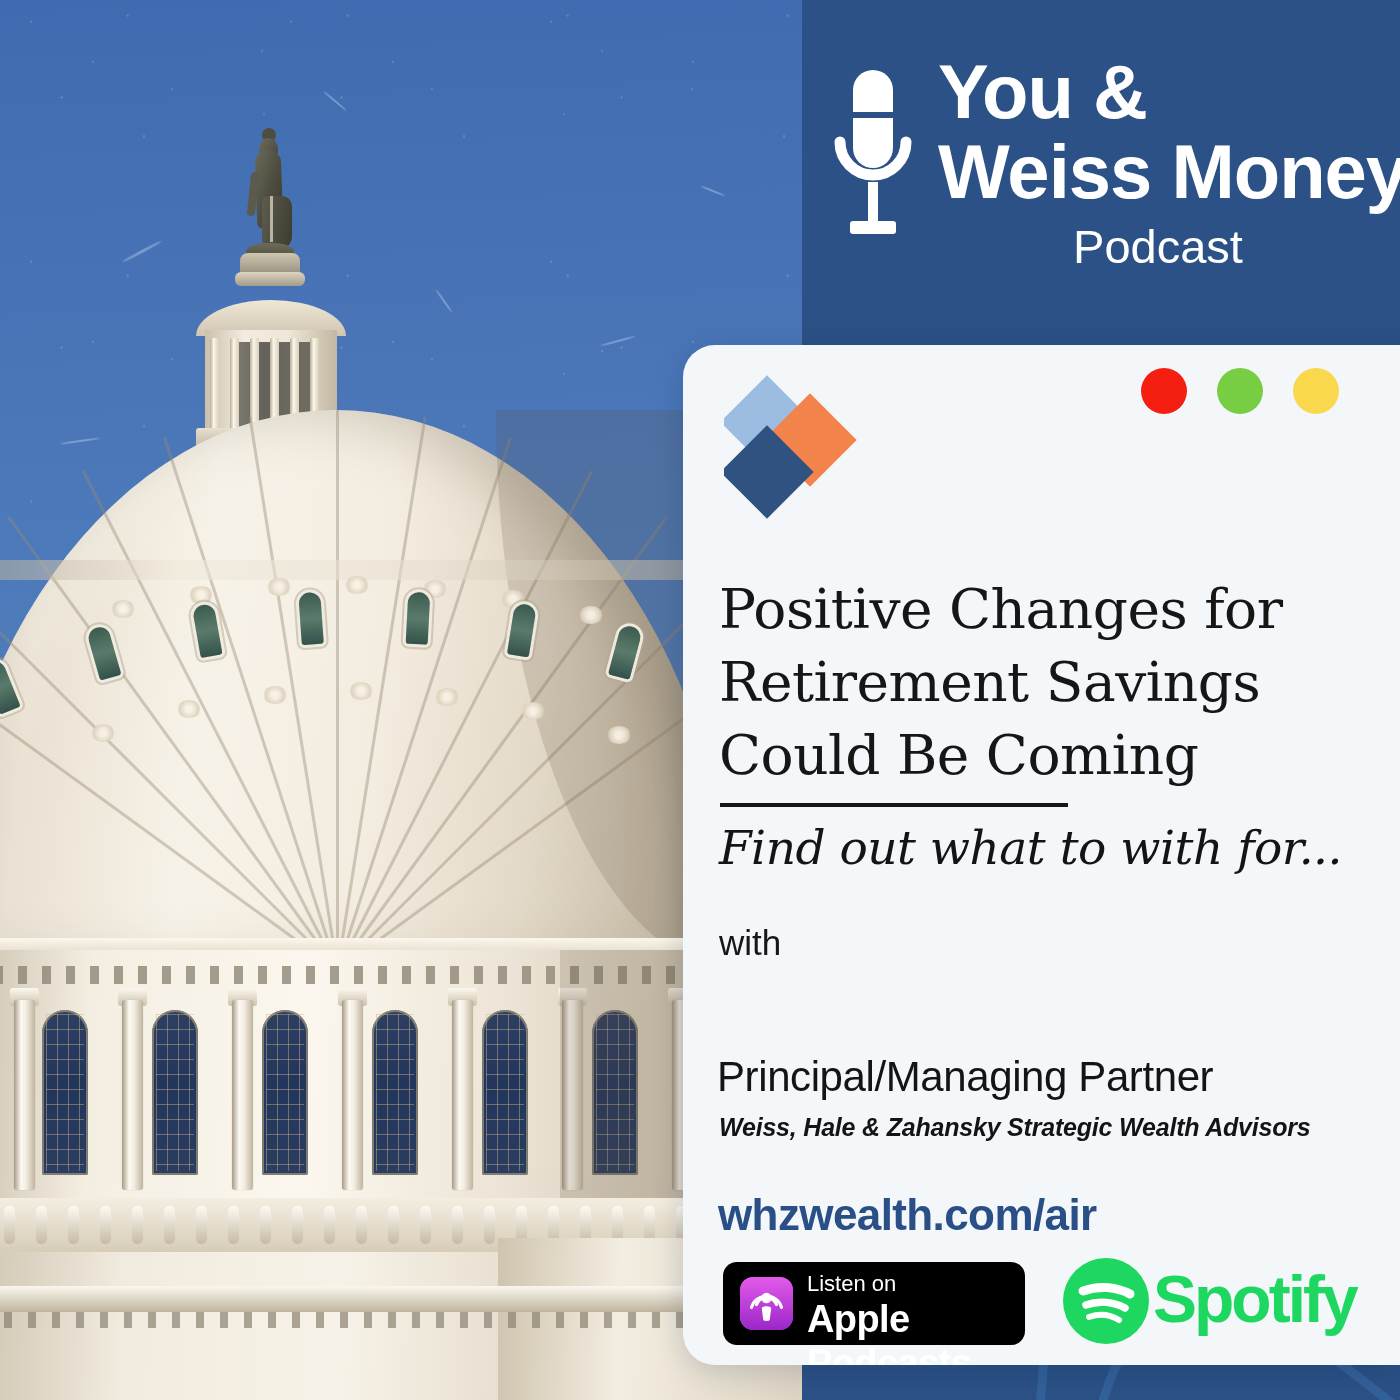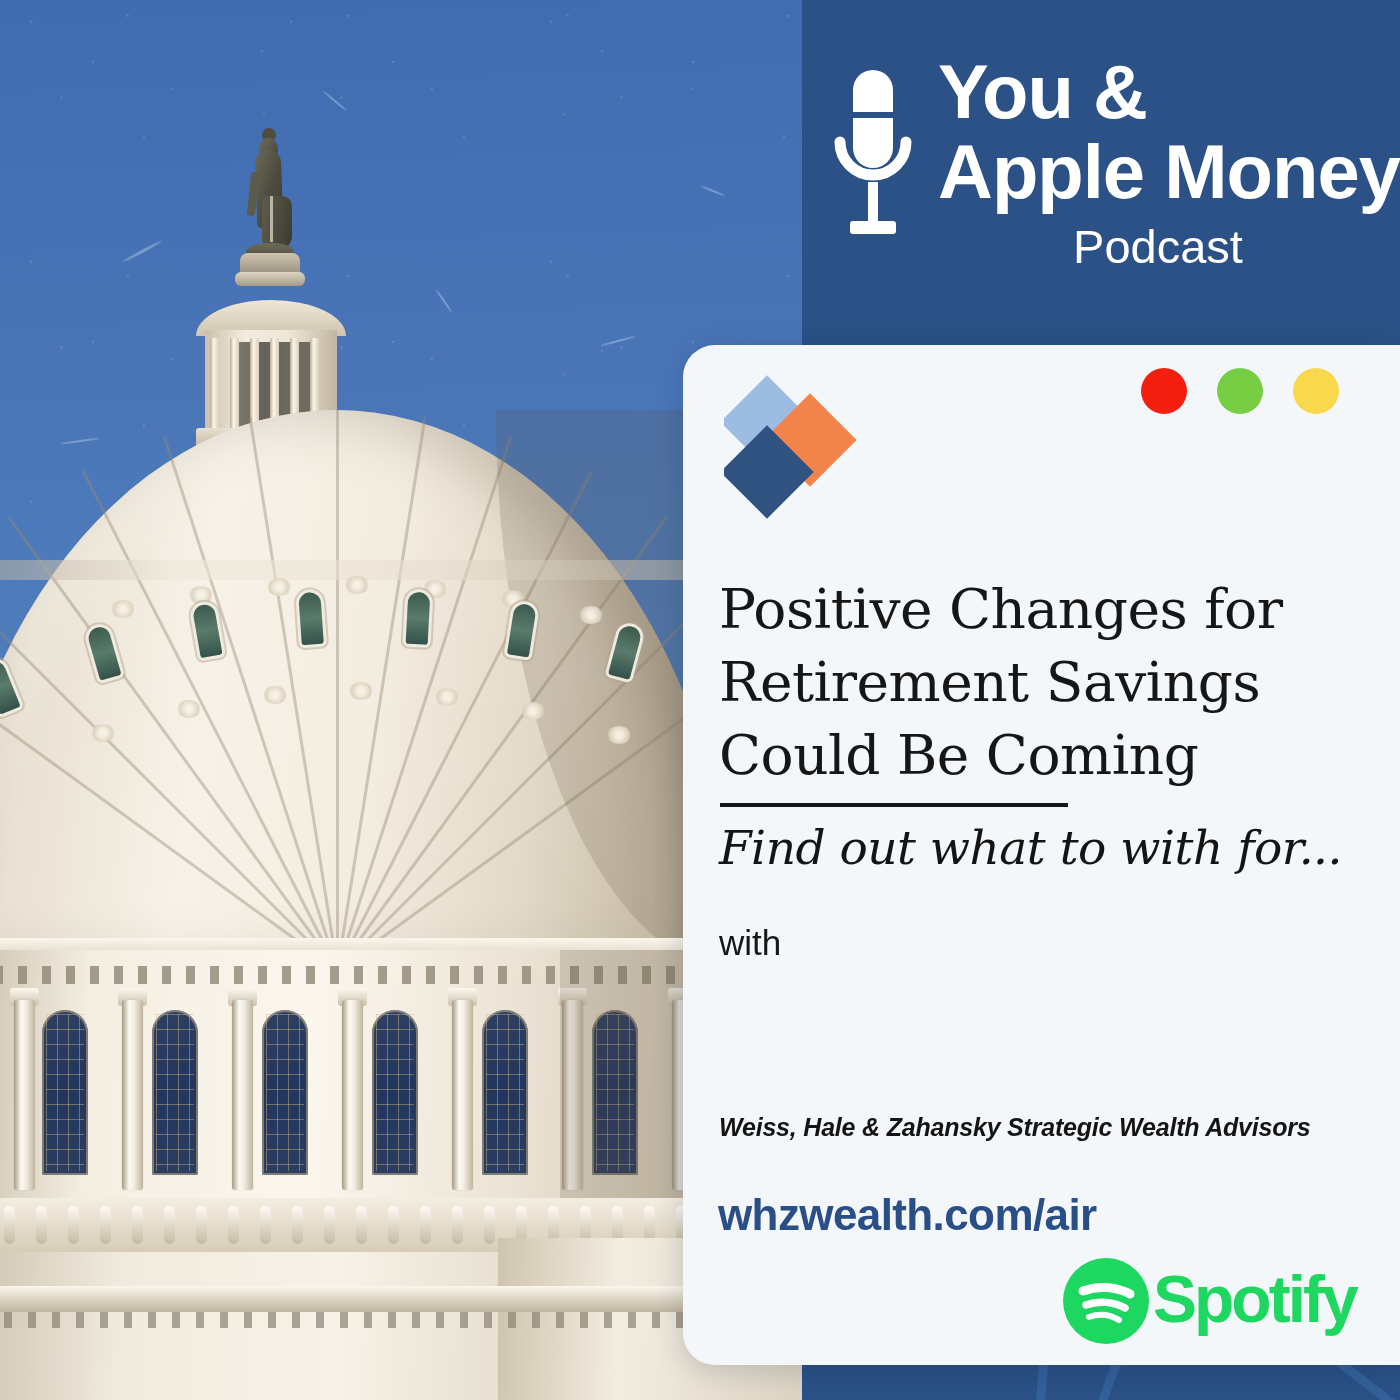--- a/index.html
+++ b/index.html
@@ -397,21 +397,21 @@
   <div class="header">
     <svg class="mic" viewBox="0 0 78 190">
       <rect x="19" y="4" width="40" height="98" rx="20" fill="#ffffff"></rect>
       <rect x="19" y="46" width="40" height="6" fill="#2B5186"></rect>
       <path d="M6 76 a33 33 0 0 0 66 0" fill="none" stroke="#ffffff" stroke-width="11" stroke-linecap="round"></path>
       <rect x="34" y="116" width="10" height="42" fill="#ffffff"></rect>
       <rect x="16" y="155" width="46" height="13" rx="3" fill="#ffffff"></rect>
     </svg>
     <div class="brand">
       <div class="brand-l1">You &amp;</div>
-      <div class="brand-l2">Apple Money</div>
+      <div class="brand-l2">Weiss Money</div>
       <div class="brand-sub">Podcast</div>
     </div>
   </div>
 
   <div class="card">
     <div class="card-inner">
 
       <svg class="logo" viewBox="0 0 150 160">
         <rect x="10" y="22" width="66" height="66" transform="rotate(45 43 55)" fill="#9CBCE2"></rect>
         <rect x="53" y="40" width="66" height="66" transform="rotate(45 86 73)" fill="#F2834A"></rect>
@@ -422,24 +422,45 @@
         <div class="dot" style="background:#F41F10;"></div>
         <div class="dot" style="background:#78CE42;"></div>
         <div class="dot" style="background:#F9D84E;"></div>
       </div>
 
       <div class="title">Positive Changes for Retirement Savings Could Be Coming</div>
       <div class="divider"></div>
       <div class="subtitle">Find out what to with for...</div>
 
       <div class="with">with</div>
+      <div class="role">Principal/Managing Partner</div>
       <div class="firm">Weiss, Hale &amp; Zahansky Strategic Wealth Advisors</div>
 
       <div class="url">whzwealth.com/air</div>
 
+      <div class="apple-badge">
+        <svg class="apple-icon" viewBox="0 0 53 53">
+          <rect width="53" height="53" rx="13" fill="#BD31D6"></rect>
+          <rect width="53" height="53" rx="13" fill="url(#ag)"></rect>
+          <defs>
+              <linearGradient id="ag" x1="0" y1="0" x2="0" y2="1">
+            <stop offset="0" stop-color="#E35BE9"></stop>
+                <stop offset="1" stop-color="#9B27C9"></stop>
+          </linearGradient>
+            </defs>
+          <circle cx="26.5" cy="21" r="5.2" fill="#fff"></circle>
+          <path d="M21.8 31.5 c0-3 9.4-3 9.4 0 l-1.4 11.2 c-.2 1.6-6.4 1.6-6.6 0z" fill="#fff"></path>
+          <path d="M16.6 27.5 a10.6 10.6 0 0 1 19.8 0" fill="none" stroke="#fff" stroke-width="3.2" stroke-linecap="round"></path>
+          <path d="M11.5 30.4 a15.6 15.6 0 0 1 30 0" fill="none" stroke="#fff" stroke-width="3.2" stroke-linecap="round"></path>
+        </svg>
+        <div class="apple-txt">
+          <div class="apple-l1">Listen on</div>
+          <div class="apple-l2">Apple Podcasts</div>
+        </div>
+      </div>
 
       <div class="spotify">
         <svg width="90" height="90" viewBox="0 0 90 90" style="position:absolute;left:0;top:3px;">
           <circle cx="45" cy="45" r="43" fill="#1ED760"></circle>
           <path d="M22 35 c16-6 34-4 47 3" fill="none" stroke="#fff" stroke-width="9" stroke-linecap="round"></path>
           <path d="M25 49 c13-5 28-3 39 3" fill="none" stroke="#fff" stroke-width="7.5" stroke-linecap="round"></path>
           <path d="M28 61 c11-4 22-2 30 3" fill="none" stroke="#fff" stroke-width="6" stroke-linecap="round"></path>
         </svg>
         <div class="spot-word">Spotify</div>
       </div>

